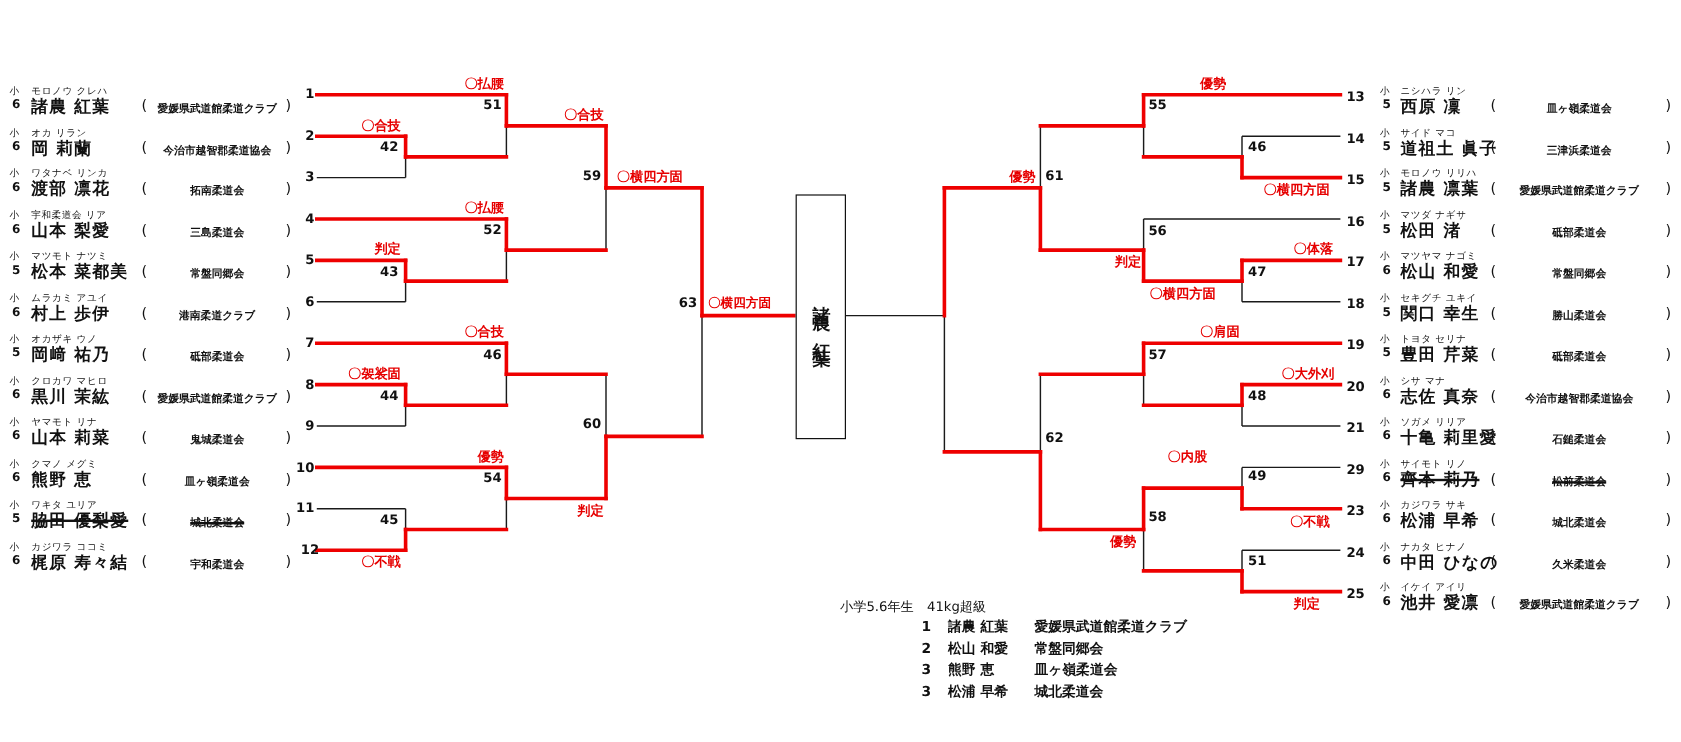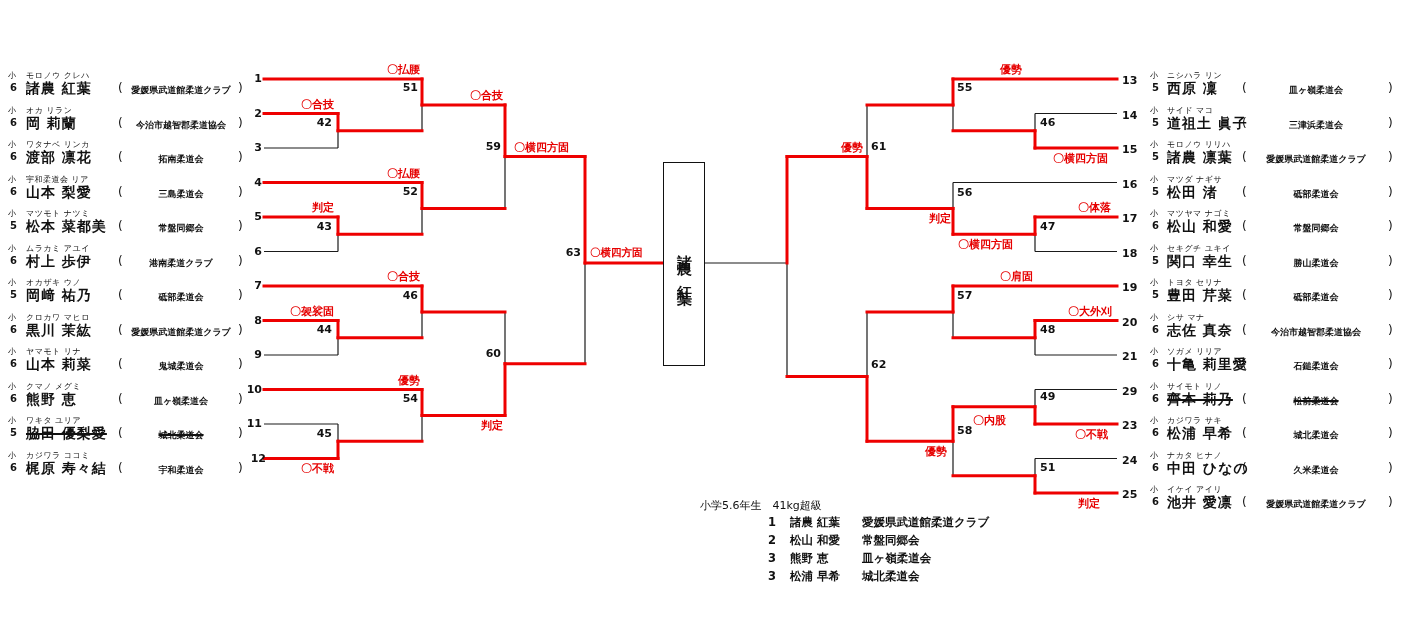--- a/index.html
+++ b/index.html
@@ -431,21 +431,21 @@
   <div class="abs lab" style="left:1078px;top:200px">〇体落</div>
   <div class="abs num" style="left:1040px;top:219.5px">47</div>
   <div class="abs lab" style="left:958px;top:237px">〇横四方固</div>
   <div class="abs lab rt" style="left:773px;top:139.5px">優勢</div>
   <div class="abs num" style="left:871px;top:139.5px">61</div>
   <div class="abs lab" style="left:1000px;top:269px">〇肩固</div>
   <div class="abs num" style="left:957px;top:288.5px">57</div>
   <div class="abs lab" style="left:1068px;top:303.5px">〇大外刈</div>
   <div class="abs num" style="left:1040px;top:323px">48</div>
   <div class="abs num" style="left:871px;top:358px">62</div>
-  <div class="abs lab" style="left:973px;top:413px">〇内股</div>
+  <div class="abs lab" style="left:973px;top:373px">〇内股</div>
   <div class="abs num" style="left:1040px;top:389.5px">49</div>
   <div class="abs lab" style="left:1075px;top:427px">〇不戦</div>
   <div class="abs lab rt" style="left:857px;top:444px">優勢</div>
   <div class="abs num" style="left:957px;top:423.5px">58</div>
   <div class="abs num" style="left:1040px;top:461px">51</div>
   <div class="abs lab" style="left:1078px;top:496px">判定</div>
 
   <div class="abs champ">
     <div class="vtx">諸農</div>
     <div class="vtx">紅葉</div>

